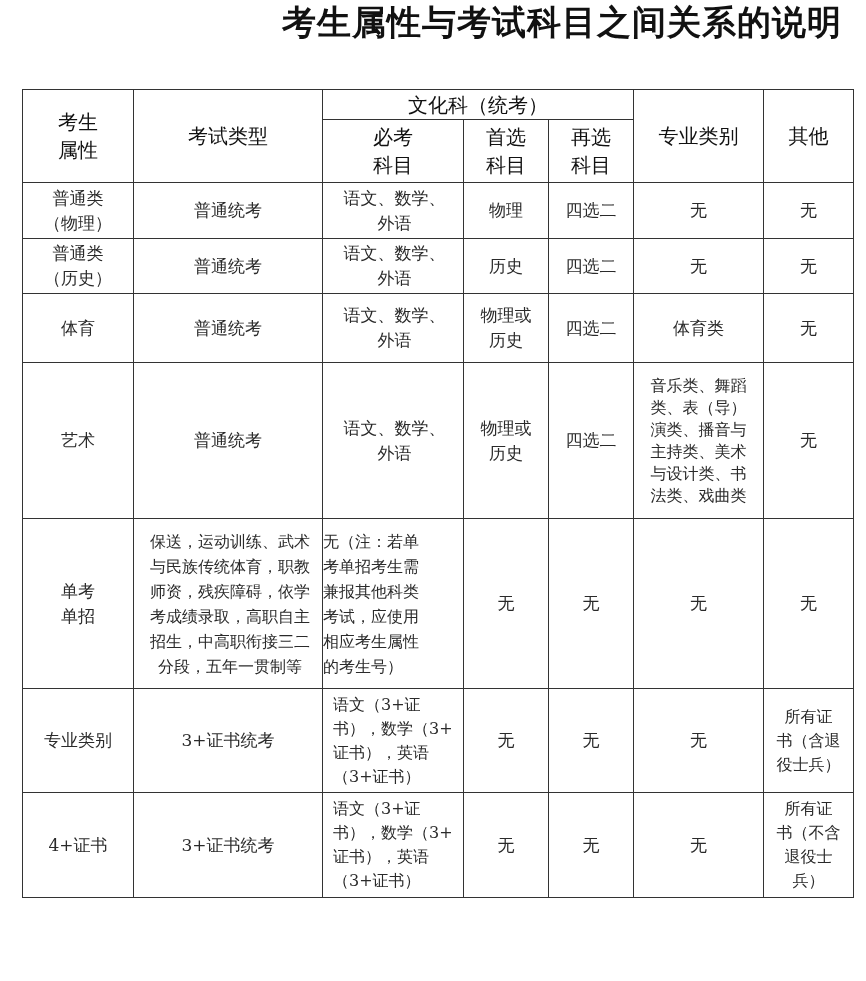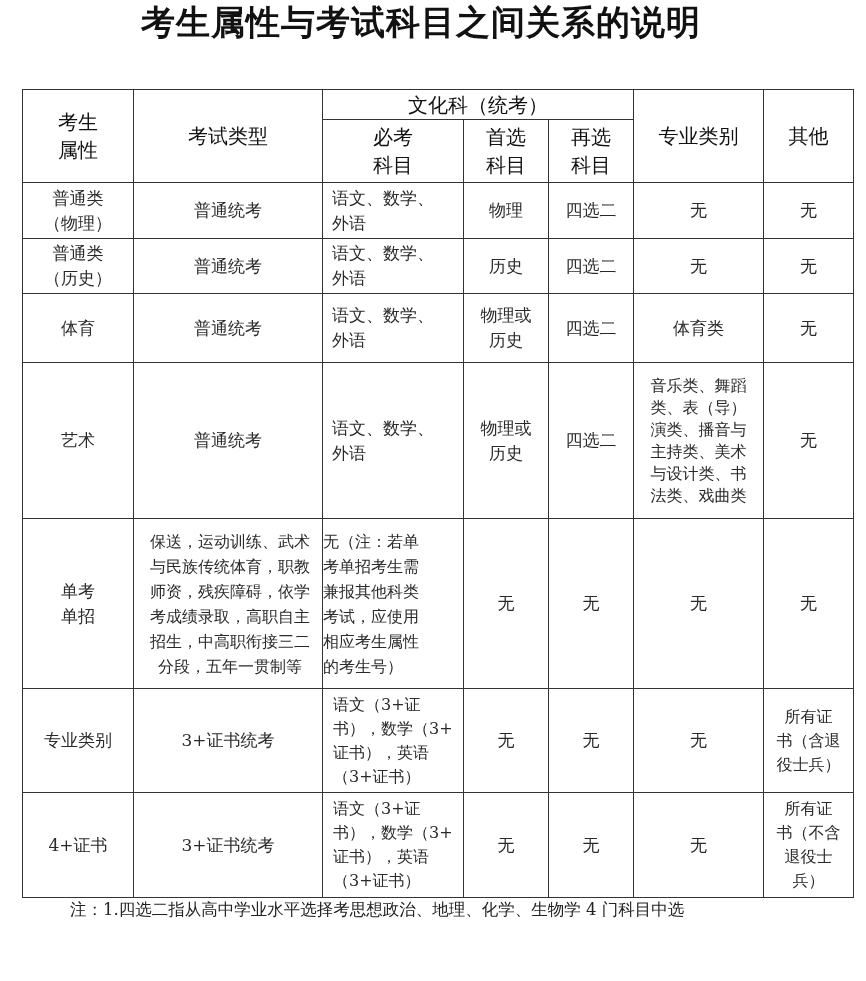--- a/index.html
+++ b/index.html
@@ -1,25 +1,25 @@
 <!DOCTYPE html>
 <html><head>
 <meta charset="utf-8">
 <style>
   html, body { margin: 0; padding: 0; background: #ffffff; }
   body { width: 866px; height: 981px; position: relative; overflow: hidden;
          font-family: "DejaVu Serif", "Liberation Serif", serif; color: #2a2a2a; }
-  .title { position: absolute; left: 0; top: 0; width: 842px; text-align: center;
+  .title { position: absolute; left: 0; top: 0; width: 842px; text-align: right;
            font-size: 34px; font-weight: bold; color: #111; letter-spacing: 1px; line-height: 44px; }
   table { position: absolute; left: 22px; top: 89px; border-collapse: collapse;
           table-layout: fixed; width: 831px; }
   td, th { border: 1.5px solid #333; padding: 0 4px; text-align: center; vertical-align: middle;
            font-weight: normal; line-height: 25px; font-size: 17px; overflow: hidden; }
   th { font-family: "DejaVu Sans", "Liberation Sans", sans-serif; color: #111; font-size: 20px; line-height: 28px; }
-  td.left { text-align: left; padding-left: 9px; padding-right: 6px; }
+  td.left { text-align: center; padding-left: 9px; padding-right: 6px; }
   .sm { font-size: 16px; }
   .notes { position: absolute; left: 70px; top: 897px; font-size: 16.5px; line-height: 25px; color: #222; }
   .notes .n { white-space: nowrap; }
   .notes .indent { padding-left: 63px; }
   .notes .indent2 { padding-left: 44px; }
 </style>
 </head>
 <body>
 
 <div class="title">考生属性与考试科目之间关系的说明</div>
@@ -147,14 +147,13 @@
     <td>无</td>
     <td class="sm" style="white-space:pre-line; line-height:24px">所有证
 书（不含
 退役士
 兵）</td>
   </tr>
 </tbody>
   </table>
 
 <div class="notes">
-  <div class="n">注：1.四选二指从高中学业水平选择考思想政治、地理、化学、生物学 4 门科目中选</div>
 </div>
 
 </body></html>

